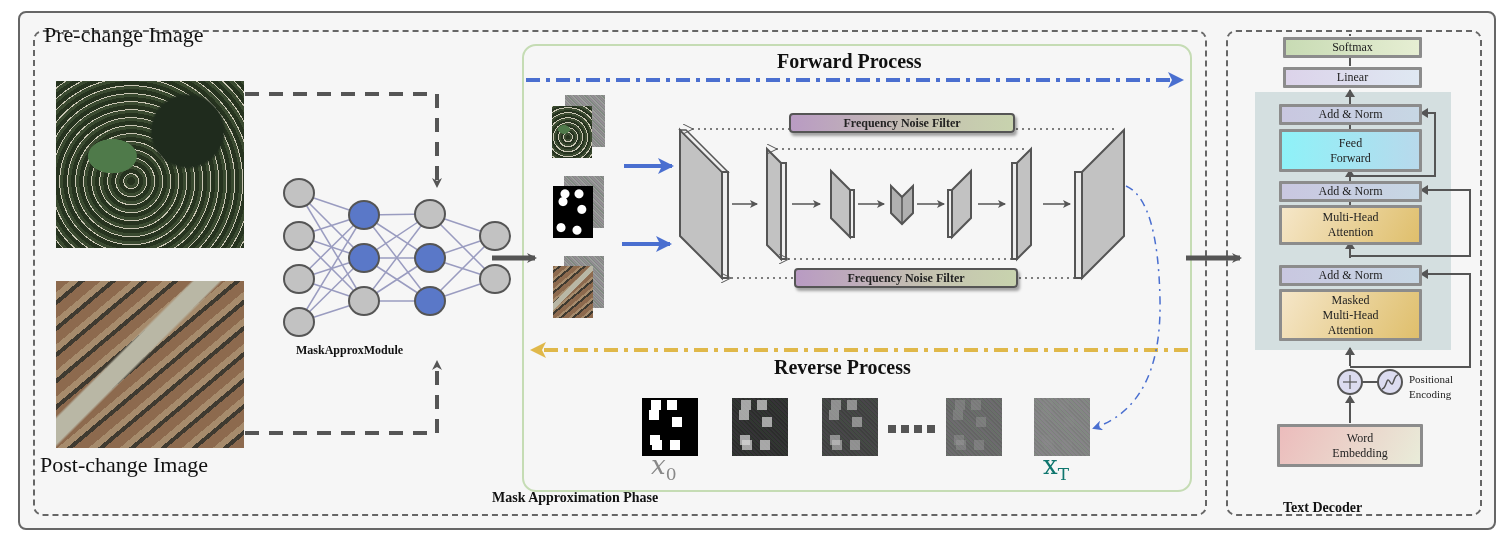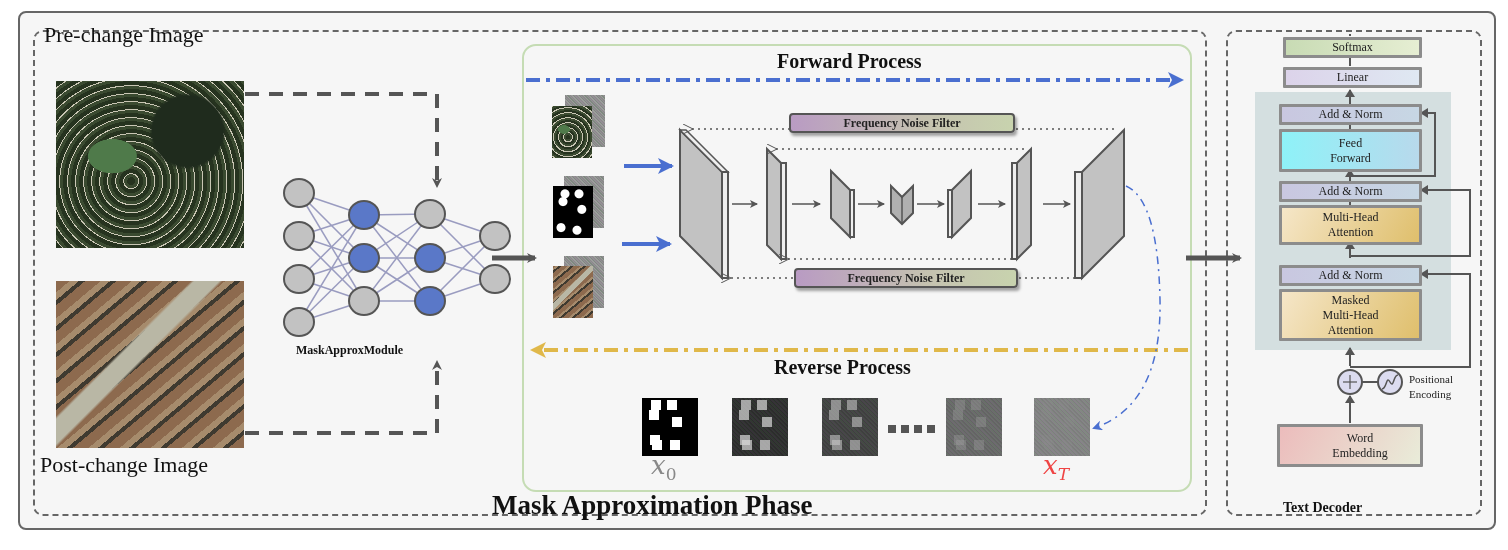--- a/index.html
+++ b/index.html
@@ -207,23 +207,23 @@
 <div class="fnf" style="left:794px;top:268px;width:224px;">Frequency Noise Filter</div>
 
 <div id="seq">
     <div class="mask-tile" style="left: 642px; top: 398px; background: linear-gradient(rgb(255, 255, 255), rgb(255, 255, 255)) 20% 5% / 10px 10px no-repeat, linear-gradient(rgb(255, 255, 255), rgb(255, 255, 255)) 55% 5% / 10px 10px no-repeat, linear-gradient(rgb(255, 255, 255), rgb(255, 255, 255)) 15% 25% / 10px 10px no-repeat, linear-gradient(rgb(255, 255, 255), rgb(255, 255, 255)) 65% 40% / 10px 10px no-repeat, linear-gradient(rgb(255, 255, 255), rgb(255, 255, 255)) 18% 78% / 10px 10px no-repeat, linear-gradient(rgb(255, 255, 255), rgb(255, 255, 255)) 22% 88% / 10px 10px no-repeat, linear-gradient(rgb(255, 255, 255), rgb(255, 255, 255)) 60% 88% / 10px 10px no-repeat, rgb(0, 0, 0);"></div>
     <div class="mask-tile" style="left: 732px; top: 398px; background: linear-gradient(rgba(217, 217, 217, 0.7), rgba(217, 217, 217, 0.7)) 20% 5% / 10px 10px no-repeat, linear-gradient(rgba(217, 217, 217, 0.7), rgba(217, 217, 217, 0.7)) 55% 5% / 10px 10px no-repeat, linear-gradient(rgba(217, 217, 217, 0.7), rgba(217, 217, 217, 0.7)) 15% 25% / 10px 10px no-repeat, linear-gradient(rgba(217, 217, 217, 0.7), rgba(217, 217, 217, 0.7)) 65% 40% / 10px 10px no-repeat, linear-gradient(rgba(217, 217, 217, 0.7), rgba(217, 217, 217, 0.7)) 18% 78% / 10px 10px no-repeat, linear-gradient(rgba(217, 217, 217, 0.7), rgba(217, 217, 217, 0.7)) 22% 88% / 10px 10px no-repeat, linear-gradient(rgba(217, 217, 217, 0.7), rgba(217, 217, 217, 0.7)) 60% 88% / 10px 10px no-repeat, repeating-linear-gradient(45deg, rgb(44, 44, 44) 0px, rgb(44, 44, 44) 1px, rgb(54, 50, 56) 1px, rgb(54, 50, 56) 2px, rgb(48, 56, 48) 2px, rgb(48, 56, 48) 3px);"></div>
     <div class="mask-tile" style="left: 822px; top: 398px; background: linear-gradient(rgba(200, 200, 200, 0.576), rgba(200, 200, 200, 0.576)) 20% 5% / 10px 10px no-repeat, linear-gradient(rgba(200, 200, 200, 0.576), rgba(200, 200, 200, 0.576)) 55% 5% / 10px 10px no-repeat, linear-gradient(rgba(200, 200, 200, 0.576), rgba(200, 200, 200, 0.576)) 15% 25% / 10px 10px no-repeat, linear-gradient(rgba(200, 200, 200, 0.576), rgba(200, 200, 200, 0.576)) 65% 40% / 10px 10px no-repeat, linear-gradient(rgba(200, 200, 200, 0.576), rgba(200, 200, 200, 0.576)) 18% 78% / 10px 10px no-repeat, linear-gradient(rgba(200, 200, 200, 0.576), rgba(200, 200, 200, 0.576)) 22% 88% / 10px 10px no-repeat, linear-gradient(rgba(200, 200, 200, 0.576), rgba(200, 200, 200, 0.576)) 60% 88% / 10px 10px no-repeat, repeating-linear-gradient(45deg, rgb(63, 63, 63) 0px, rgb(63, 63, 63) 1px, rgb(73, 69, 75) 1px, rgb(73, 69, 75) 2px, rgb(67, 75, 67) 2px, rgb(67, 75, 67) 3px);"></div>
     <div class="mask-tile" style="left: 946px; top: 398px; background: linear-gradient(rgba(167, 167, 167, 0.32), rgba(167, 167, 167, 0.32)) 20% 5% / 10px 10px no-repeat, linear-gradient(rgba(167, 167, 167, 0.32), rgba(167, 167, 167, 0.32)) 55% 5% / 10px 10px no-repeat, linear-gradient(rgba(167, 167, 167, 0.32), rgba(167, 167, 167, 0.32)) 15% 25% / 10px 10px no-repeat, linear-gradient(rgba(167, 167, 167, 0.32), rgba(167, 167, 167, 0.32)) 65% 40% / 10px 10px no-repeat, linear-gradient(rgba(167, 167, 167, 0.32), rgba(167, 167, 167, 0.32)) 18% 78% / 10px 10px no-repeat, linear-gradient(rgba(167, 167, 167, 0.32), rgba(167, 167, 167, 0.32)) 22% 88% / 10px 10px no-repeat, linear-gradient(rgba(167, 167, 167, 0.32), rgba(167, 167, 167, 0.32)) 60% 88% / 10px 10px no-repeat, repeating-linear-gradient(45deg, rgb(100, 100, 100) 0px, rgb(100, 100, 100) 1px, rgb(110, 106, 112) 1px, rgb(110, 106, 112) 2px, rgb(104, 112, 104) 2px, rgb(104, 112, 104) 3px);"></div>
     <div class="mask-tile" style="left: 1034px; top: 398px; background: linear-gradient(rgba(145, 145, 145, 0.15), rgba(145, 145, 145, 0.15)) 20% 5% / 10px 10px no-repeat, linear-gradient(rgba(145, 145, 145, 0.15), rgba(145, 145, 145, 0.15)) 55% 5% / 10px 10px no-repeat, linear-gradient(rgba(145, 145, 145, 0.15), rgba(145, 145, 145, 0.15)) 15% 25% / 10px 10px no-repeat, linear-gradient(rgba(145, 145, 145, 0.15), rgba(145, 145, 145, 0.15)) 65% 40% / 10px 10px no-repeat, linear-gradient(rgba(145, 145, 145, 0.15), rgba(145, 145, 145, 0.15)) 18% 78% / 10px 10px no-repeat, linear-gradient(rgba(145, 145, 145, 0.15), rgba(145, 145, 145, 0.15)) 22% 88% / 10px 10px no-repeat, linear-gradient(rgba(145, 145, 145, 0.15), rgba(145, 145, 145, 0.15)) 60% 88% / 10px 10px no-repeat, repeating-linear-gradient(45deg, rgb(125, 125, 125) 0px, rgb(125, 125, 125) 1px, rgb(135, 131, 137) 1px, rgb(135, 131, 137) 2px, rgb(129, 137, 129) 2px, rgb(129, 137, 129) 3px);"></div>
   </div>
 <div class="abs" style="left:651px;top:450px;font-family:'DejaVu Serif',serif;font-style:italic;font-size:26px;color:#888;"><span>x</span><sub style="font-style:normal;font-size:17px;">0</sub></div>
-<div class="abs" style="left:1043px;top:450px;font-family:'DejaVu Serif',serif;font-style:italic;font-size:26px;color:#ef4444;"><span>x</span><sub style="font-size:17px;">T</sub></div>
-
-<div class="abs lbl bold" style="left:492px;top:490px;font-size:27px;">Mask Approximation Phase</div>
+<div class="abs" style="left:1043px;top:450px;font-family:'DejaVu Serif',serif;font-size:26px;color:#0f766e;"><span>x</span><sub style="font-size:17px;">T</sub></div>
+
+<div class="abs lbl bold" style="left:492px;top:490px;font-size:14px;">Mask Approximation Phase</div>
 
 <div class="dec-block" style="left:1283px;top:37px;width:139px;height:21px;background:linear-gradient(90deg,#c8dbb4,#e6eed3);">
     <span>Softmax</span>
   </div>
 <div class="dec-block" style="left:1283px;top:67px;width:139px;height:21px;background:linear-gradient(90deg,#dcd3ea,#dfe8f2);">
     <span>Linear</span>
   </div>
 <div class="dec-block" style="left:1279px;top:104px;width:143px;height:21px;background:linear-gradient(90deg,#c9c7e0,#c7d7e4);">
     <span>Add &amp; Norm</span>
   </div>

